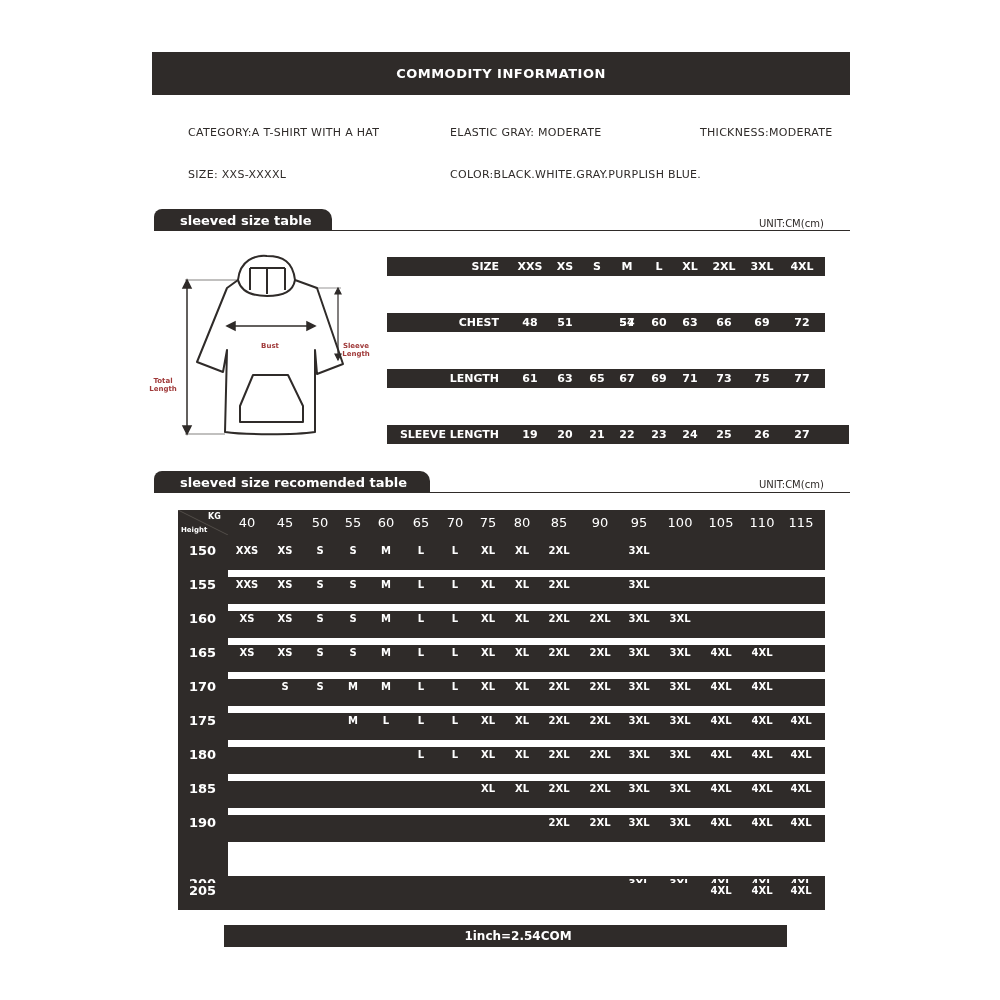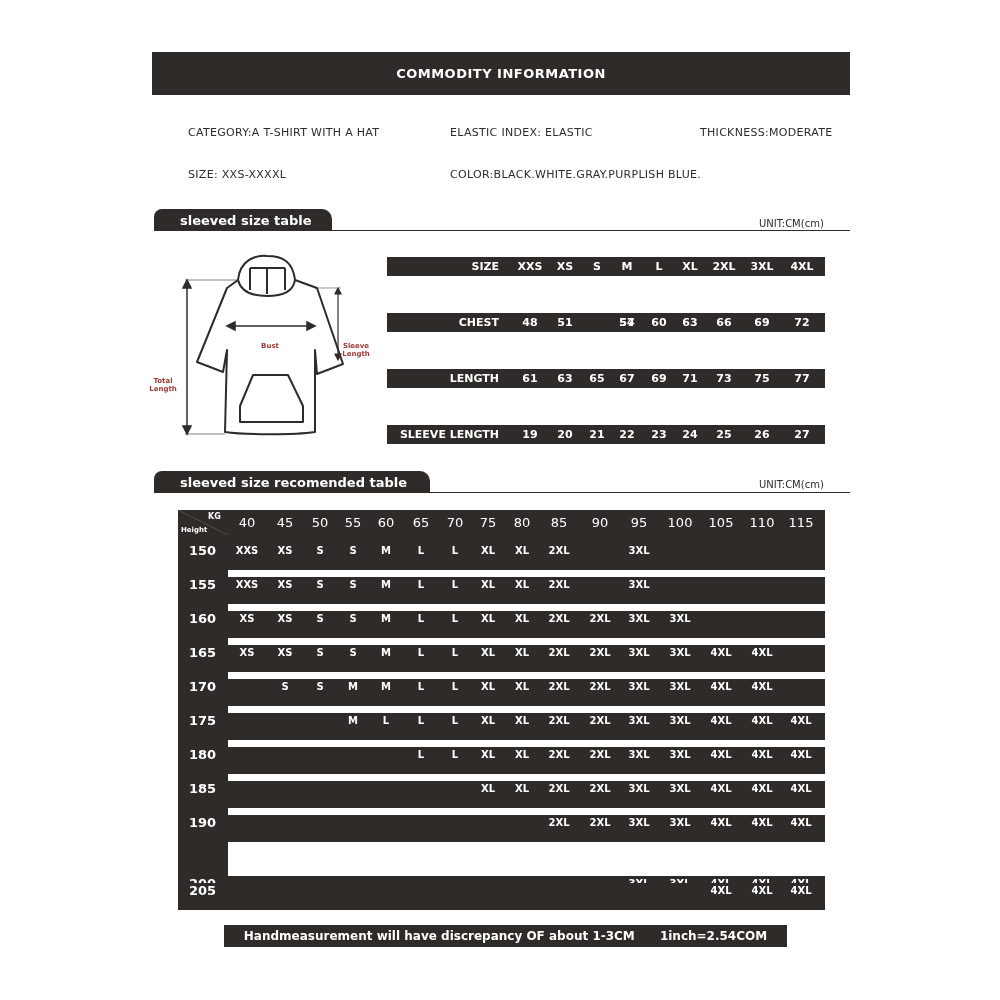--- a/index.html
+++ b/index.html
@@ -29,21 +29,21 @@
   .diagram-label { font-size:7px; font-weight:bold; color:#a03a3a; text-align:center; line-height:8px;margin-top:32px; }
 </style>
 </head>
 <body>
 
 <div class="abs dark banner">
   <span>COMMODITY INFORMATION</span>
 </div>
 
 <div class="abs info" style="left:188px; top:126px;">CATEGORY:A T-SHIRT WITH A HAT</div>
-<div class="abs info" style="left:450px; top:126px;">ELASTIC INDEX: ELASTIC</div>
+<div class="abs info" style="left:450px; top:126px;">ELASTIC GRAY: MODERATE</div>
 <div class="abs info" style="left:700px; top:126px;">THICKNESS:MODERATE</div>
 <div class="abs info" style="left:188px; top:168px;">SIZE: XXS-XXXXL</div>
 <div class="abs info" style="left:450px; top:168px;">COLOR:BLACK.WHITE.GRAY.PURPLISH BLUE.</div>
 
 <div class="abs dark section-tab" style="left:154px; top:209px; width:178px;">
   <span>sleeved size table</span>
 </div>
 <div class="abs section-line" style="left:154px; top:230px; width:696px;"></div>
 <div class="abs unit" style="left:759px; top:218px;">UNIT:CM(cm)</div>
 
@@ -121,21 +121,21 @@
       <span class="cell" style="left: 143px;">61</span>
       <span class="cell" style="left: 178px;">63</span>
       <span class="cell" style="left: 210px;">65</span>
       <span class="cell" style="left: 240px;">67</span>
       <span class="cell" style="left: 272px;">69</span>
       <span class="cell" style="left: 303px;">71</span>
       <span class="cell" style="left: 337px;">73</span>
       <span class="cell" style="left: 375px;">75</span>
       <span class="cell" style="left: 415px;">77</span>
     </div>
-    <div class="abs dark bar" style="left: 387px; top: 425px; width: 438px;">
+    <div class="abs dark bar" style="left: 387px; top: 425px; width: 438px; padding-left: 24px;">
       <span class="cell" style="left: 112px; transform: translateX(-100%);">SLEEVE LENGTH</span>
       <span class="cell" style="left: 143px;">19</span>
       <span class="cell" style="left: 178px;">20</span>
       <span class="cell" style="left: 210px;">21</span>
       <span class="cell" style="left: 240px;">22</span>
       <span class="cell" style="left: 272px;">23</span>
       <span class="cell" style="left: 303px;">24</span>
       <span class="cell" style="left: 337px;">25</span>
       <span class="cell" style="left: 375px;">26</span>
       <span class="cell" style="left: 415px;">27</span>
@@ -316,14 +316,14 @@
     </div>
     <div class="abs dark rec-row" style="top: 883px;">
       <span class="h">205</span>
       <span class="cell" style="left: 543px;">4XL</span>
       <span class="cell" style="left: 584px;">4XL</span>
       <span class="cell" style="left: 623px;">4XL</span>
     </div>
   </div>
 
 <div class="abs dark footer">
-  <span>Handmeasurement will have discrepancy OF about 1-3CM</span><span>      </span><span>1inch=2.54COM</span>
+  <span>      </span><span>1inch=2.54COM</span>
 </div>
 
 </body></html>

